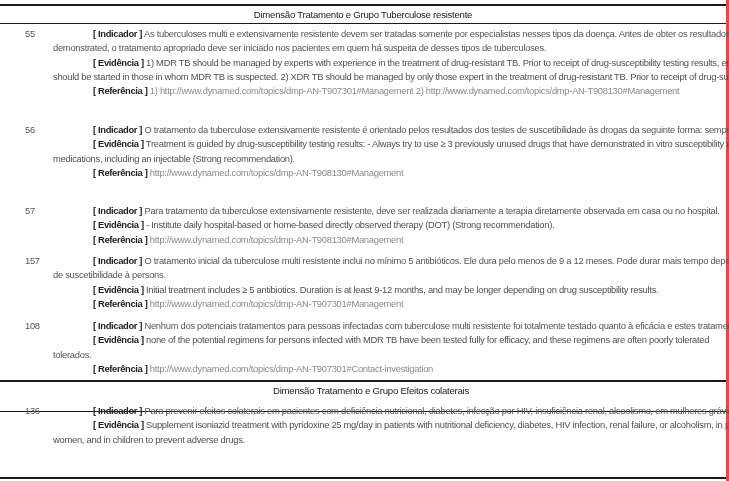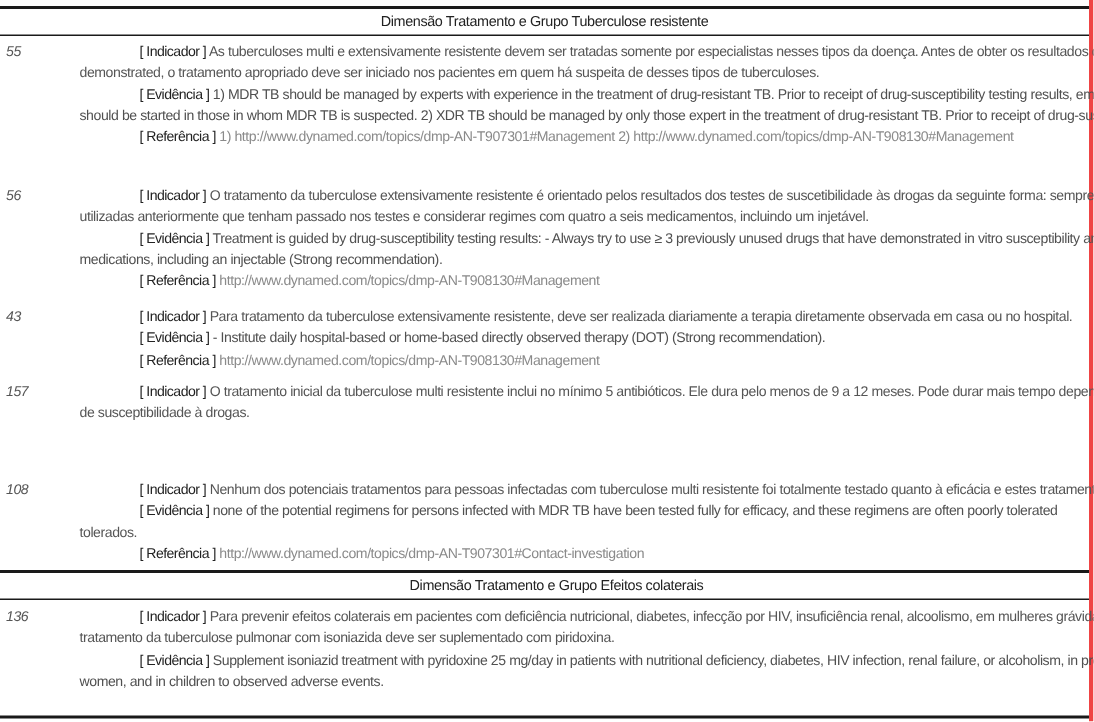--- a/index.html
+++ b/index.html
@@ -22,29 +22,28 @@
     color: #222222;
     box-sizing: border-box;
     line-height: 17px;
   }
   .entry {
     position: absolute; left: 0; width: 726px;
     font-size: 9.4px; letter-spacing: -0.28px;
     line-height: 14.3px;
   }
   .entry-id {
-    position: absolute; left: 4px; top: 0;
+    position: absolute; left: 25px; top: 0;
     color: #555555;
-    font-style: italic;
   }
   .entry-body {
     position: absolute; left: 53px; top: 0; width: 668px;
   }
   .line { display: block; white-space: nowrap; }
-  .tag { color: #222222; font-weight: normal; letter-spacing: -0.35px; padding-left: 40px; }
+  .tag { color: #222222; font-weight: bold; letter-spacing: -0.35px; padding-left: 40px; }
   .ev { color: #505050; }
   .ref-link { color: #8a8a8a; text-decoration: none; }
   .bottom-rule {
     position: absolute; left: 0; width: 726px; top: 477px;
     border-top: 2px solid #1a1a1a;
   }
 </style>
 </head>
 <body>
 
@@ -62,62 +61,62 @@
       <span class="line ev"><span class="tag">[ Evidência ]</span> <span>1) MDR TB should be managed by experts with experience in the treatment of drug-resistant TB. Prior to receipt of drug-susceptibility testing results, empiric treatment for MDR TB</span></span>
       <span class="line ev">should be started in those in whom MDR TB is suspected. 2) XDR TB should be managed by only those expert in the treatment of drug-resistant TB. Prior to receipt of drug-susceptibility testing</span>
       <span class="line"><span class="tag">[ Referência ]</span> <span class="ref-link">1) </span><a class="ref-link">http://www.dynamed.com/topics/dmp-AN-T907301#Management</a><span class="ref-link"> 2) </span><a class="ref-link">http://www.dynamed.com/topics/dmp-AN-T908130#Management</a></span>
     </div>
   </div>
 
   <div class="entry" style="top:123px;">
     <span class="entry-id">56</span>
     <div class="entry-body">
       <span class="line"><span class="tag">[ Indicador ]</span> <span>O tratamento da tuberculose extensivamente resistente é orientado pelos resultados dos testes de suscetibilidade às drogas da seguinte forma: sempre tentar usar 3 ou mais drogas não</span></span>
-      <span class="line">utilizadas anteriormente que tenham passado nos testes e considerar regimes com quatro a seis medicamentos, incluindo um injetável.</span>
       <span class="line ev"><span class="tag">[ Evidência ]</span> <span>Treatment is guided by drug-susceptibility testing results: - Always try to use ≥ 3 previously unused drugs that have demonstrated in vitro susceptibility and consider regimens with 4-6</span></span>
       <span class="line ev">medications, including an injectable (Strong recommendation).</span>
       <span class="line"><span class="tag">[ Referência ]</span> <a class="ref-link">http://www.dynamed.com/topics/dmp-AN-T908130#Management</a></span>
     </div>
   </div>
 
   <div class="entry" style="top:204px;">
-    <span class="entry-id">43</span>
+    <span class="entry-id">57</span>
     <div class="entry-body">
       <span class="line"><span class="tag">[ Indicador ]</span> <span>Para tratamento da tuberculose extensivamente resistente, deve ser realizada diariamente a terapia diretamente observada em casa ou no hospital.</span></span>
       <span class="line ev"><span class="tag">[ Evidência ]</span> <span>- Institute daily hospital-based or home-based directly observed therapy (DOT) (Strong recommendation).</span></span>
       <span class="line"><span class="tag">[ Referência ]</span> <a class="ref-link">http://www.dynamed.com/topics/dmp-AN-T908130#Management</a></span>
     </div>
   </div>
 
   <div class="entry" style="top:254px;">
     <span class="entry-id">157</span>
     <div class="entry-body">
       <span class="line"><span class="tag">[ Indicador ]</span> <span>O tratamento inicial da tuberculose multi resistente inclui no mínimo 5 antibióticos. Ele dura pelo menos de 9 a 12 meses. Pode durar mais tempo dependendo dos resultados dos testes</span></span>
-      <span class="line">de susceptibilidade à drogas.</span>
+      <span class="line">de suscetibilidade à persons.</span>
+      <span class="line ev"><span class="tag">[ Evidência ]</span> <span>Initial treatment includes ≥ 5 antibiotics. Duration is at least 9-12 months, and may be longer depending on drug susceptibility results.</span></span>
+      <span class="line"><span class="tag">[ Referência ]</span> <a class="ref-link">http://www.dynamed.com/topics/dmp-AN-T907301#Management</a></span>
     </div>
   </div>
 
   <div class="entry" style="top:319px;">
     <span class="entry-id">108</span>
     <div class="entry-body">
       <span class="line"><span class="tag">[ Indicador ]</span> <span>Nenhum dos potenciais tratamentos para pessoas infectadas com tuberculose multi resistente foi totalmente testado quanto à eficácia e estes tratamentos são frequentemente mal</span></span>
       <span class="line ev"><span class="tag">[ Evidência ]</span> <span>none of the potential regimens for persons infected with MDR TB have been tested fully for efficacy, and these regimens are often poorly tolerated</span></span>
       <span class="line">tolerados.</span>
       <span class="line"><span class="tag">[ Referência ]</span> <a class="ref-link">http://www.dynamed.com/topics/dmp-AN-T907301#Contact-investigation</a></span>
     </div>
   </div>
 
-  <div class="section-header" style="top:380px;height:20px;padding-left:16px;">
+  <div class="section-header" style="top:380px;height:32px;padding-left:16px;">
     <span>Dimensão Tratamento e Grupo Efeitos colaterais</span>
   </div>
 
   <div class="entry" style="top:404px;">
     <span class="entry-id">136</span>
     <div class="entry-body">
       <span class="line"><span class="tag">[ Indicador ]</span> <span>Para prevenir efeitos colaterais em pacientes com deficiência nutricional, diabetes, infecção por HIV, insuficiência renal, alcoolismo, em mulheres grávidas e lactantes e em crianças, o</span></span>
-      <span class="line">tratamento da tuberculose pulmonar com isoniazida deve ser suplementado com piridoxina.</span>
       <span class="line ev"><span class="tag">[ Evidência ]</span> <span>Supplement isoniazid treatment with pyridoxine 25 mg/day in patients with nutritional deficiency, diabetes, HIV infection, renal failure, or alcoholism, in pregnant and breastfeeding</span></span>
-      <span class="line ev">women, and in children to observed adverse events.</span>
+      <span class="line ev">women, and in children to prevent adverse drugs.</span>
     </div>
   </div>
 
   <div class="bottom-rule"></div>
 </div>
 
 </body></html>

